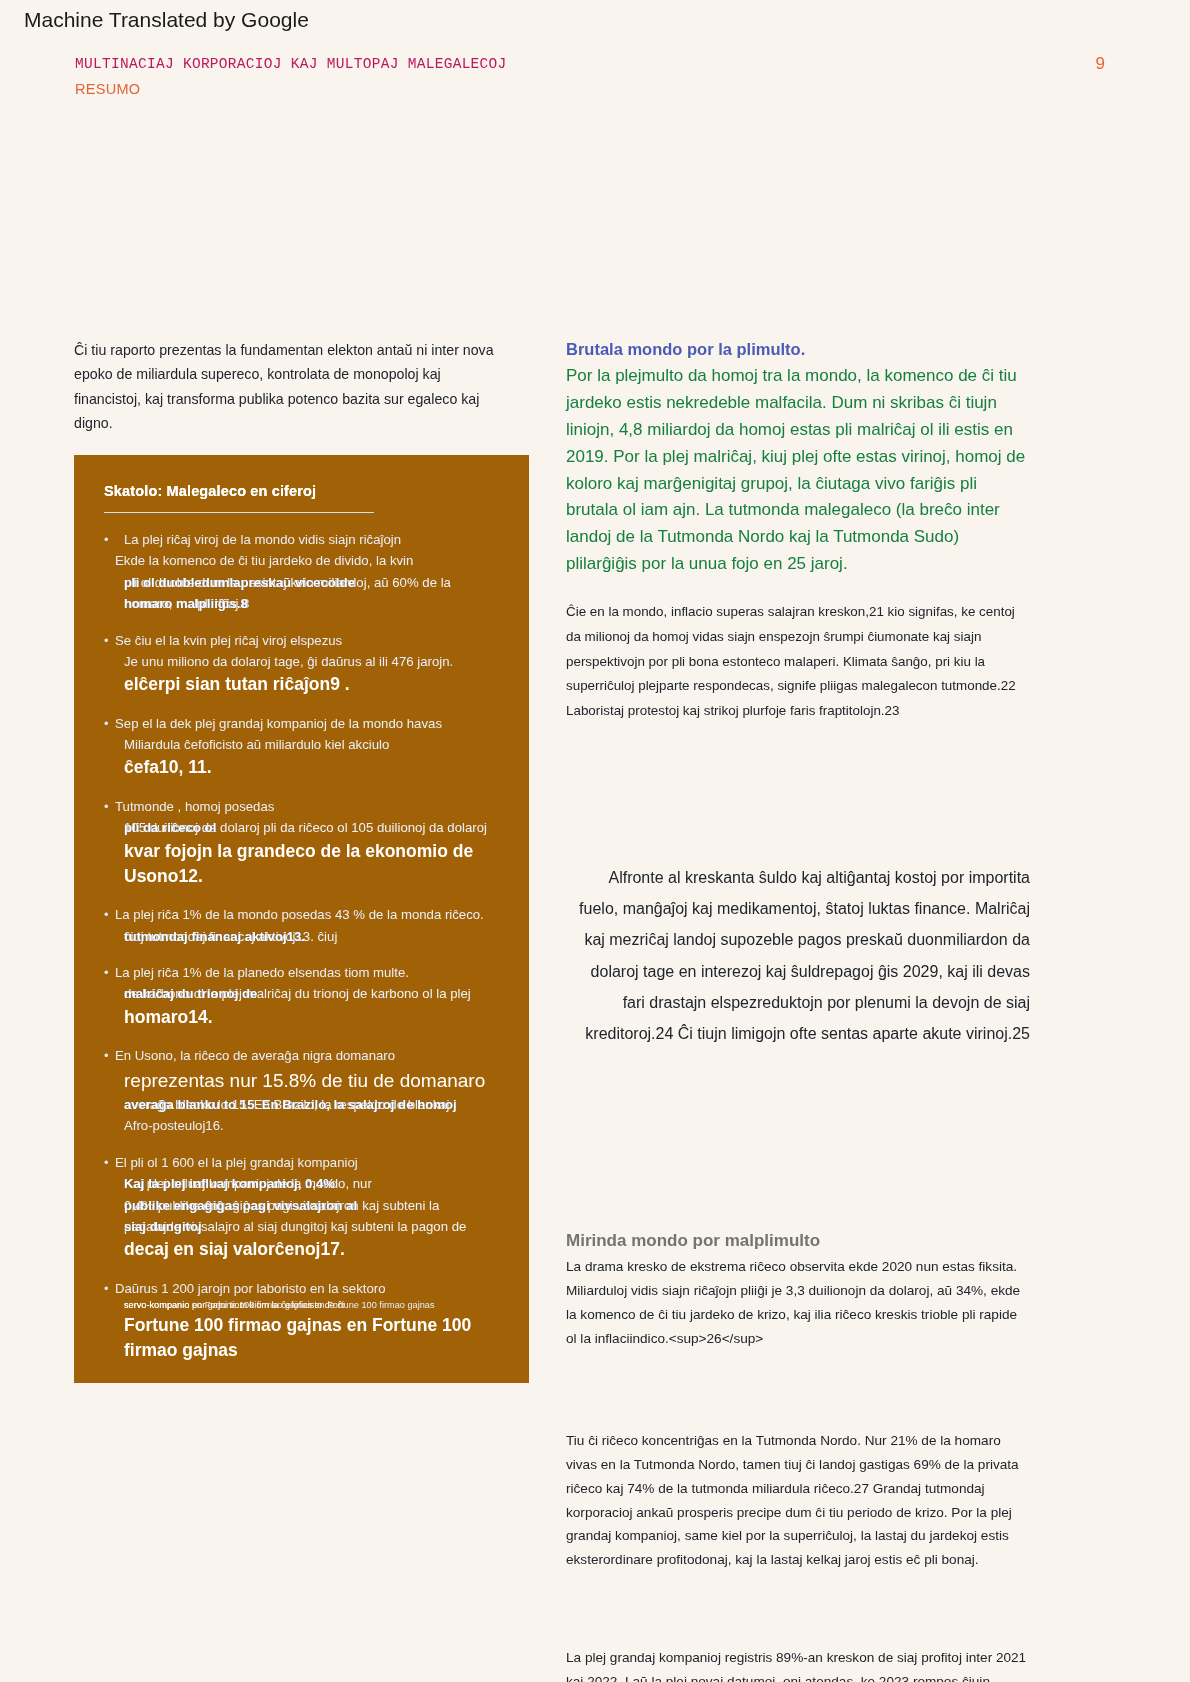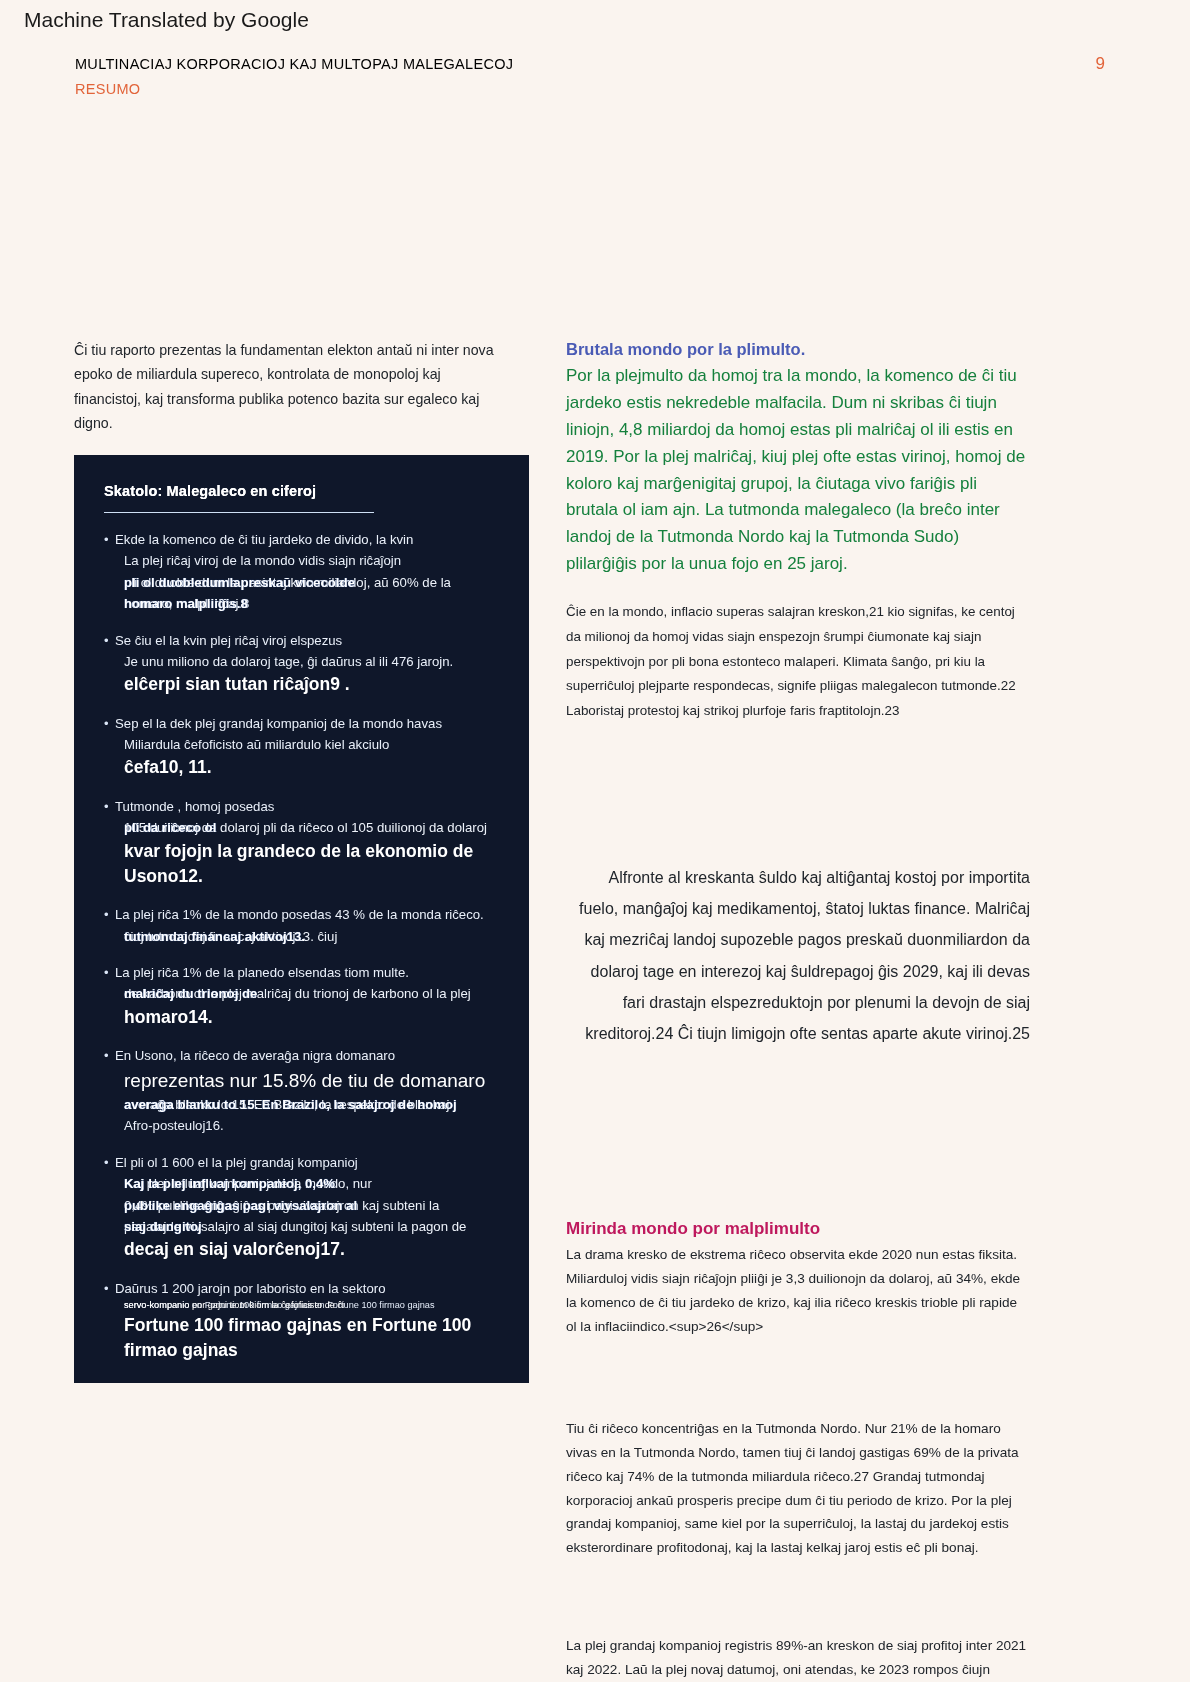--- a/index.html
+++ b/index.html
@@ -39,23 +39,24 @@
   
   .runhead {
     position: absolute;
     left: 75px;
     top: 52px;
     width: 700px;
   }
   .runhead .rh-line1 {
     font-size: 14.5px;
     letter-spacing: 0.02em;
-    color: #000000;
+    color: #be185d;
     line-height: 1.75;
     white-space: nowrap;
+    font-family: Liberation Mono, monospace;
   }
   .runhead .rh-line2 {
     font-size: 14.5px;
     letter-spacing: 0.02em;
     color: #e2643a;
     line-height: 1.75;
   }
   .pagenum {
     position: absolute;
     right: 85px;
@@ -85,21 +86,21 @@
     margin: 0 0 18px 0;
   }
 
   
   .bluebox {
     position: absolute;
     left: 74px;
     top: 455px;
     width: 455px;
     height: 928px;
-    background: #0f172a;
+    background: #a16207;
     box-sizing: border-box;
     overflow: hidden;
   }
   .bluebox-inner {
     position: absolute;
     left: 30px;
     top: 28px;
     right: 22px;
   }
   .bb-title {
@@ -207,22 +208,22 @@
     color: #20252b;
     margin: 0 0 20px 0;
   }
   .r-body.small {
     font-size: 16px;
     line-height: 1.95;
     text-align: right;
   }
   .r-head2 {
     font-size: 17px;
-    color: #be185d;
-    margin: 0 0 4px 0;
+    color: #737373;
+    margin: 12px 0 4px 0;
   }
   .r-body2 {
     font-size: 13.6px;
     line-height: 1.76;
     color: #20252b;
     margin: 0 0 22px 0;
   }
 
   .spacer-a { height: 118px; }
   .spacer-b { height: 150px; }
@@ -248,22 +249,22 @@
     <p class="intro-para">Ĉi tiu raporto prezentas la fundamentan elekton antaŭ ni inter nova epoko de miliardula supereco, kontrolata de monopoloj kaj financistoj, kaj transforma publika potenco bazita sur egaleco kaj digno.</p>
   </div>
 
   <div class="bluebox">
     <div class="bluebox-inner">
       <div class="bb-title">Skatolo: Malegaleco en ciferoj</div>
       <div class="bb-rule"></div>
 
       <div class="bb-item">
         <span class="bb-bullet">•</span>
+        <div class="bb-line indent">La plej riĉaj viroj de la mondo vidis siajn riĉaĵojn</div>
         <div class="bb-line">Ekde la komenco de ĉi tiu jardeko de divido, la kvin</div>
-        <div class="bb-line indent">La plej riĉaj viroj de la mondo vidis siajn riĉaĵojn</div>
         <div class="overlap">
           <span class="under">pli ol duoble dum la pasintaj kvin miliardoj, aŭ 60% de la</span>
           <span class="over">pli ol duobledumlapreskaŭ vicecolde</span>
         </div>
         <div class="overlap">
           <span class="under">homaro, malpli riĉaj.8</span>
           <span class="over">homaro malpliiĝis.8</span>
         </div>
       </div>
 

